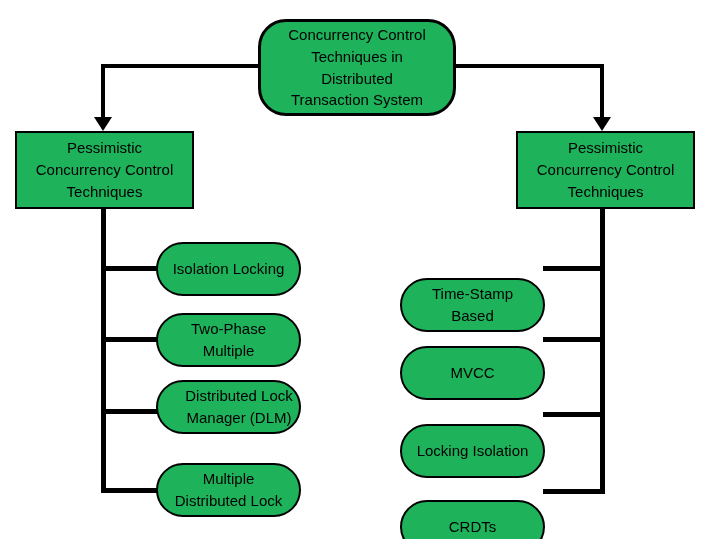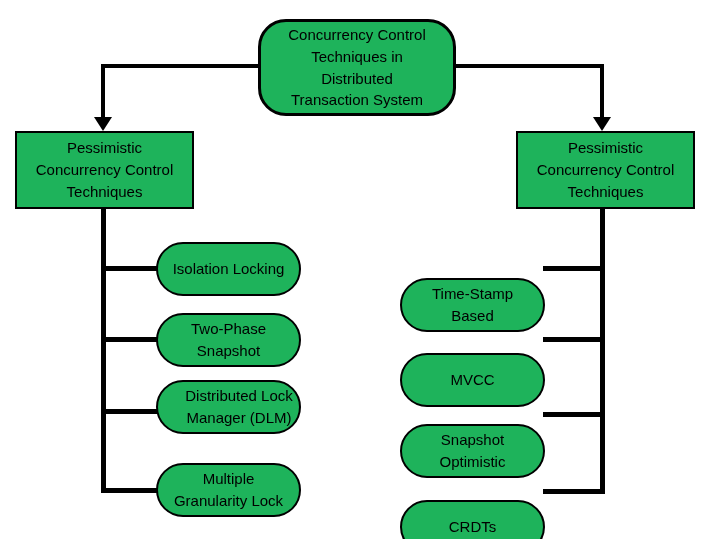--- a/index.html
+++ b/index.html
@@ -54,21 +54,21 @@
     border-radius: 27px;
   }
   .pill .txt { max-width: 120px; }
   .pill-left  { left: 156px; }
   .pill-right { left: 400px; margin-top: 36px; }
   .p-row1 { top: 242px; }
   .p-row2 { top: 313px; }
   .p-row3 { top: 380px; justify-content: flex-end; }
   .p-row4 { top: 463px; }
   .o-row1 { top: 242px; }
-  .o-row2 { top: 317px; }
+  .o-row2 { top: 310px; }
   .o-row3 { top: 388px; }
   .o-row4 { top: 464px; }
   .line {
     position: absolute;
     background: #000000;
   }
   .arrow-down {
     position: absolute;
     width: 0;
     height: 0;
@@ -133,35 +133,35 @@
   </div>
 
   <div class="node l2 l2-right">
     <span class="txt">Pessimistic Concurrency Control Techniques</span>
   </div>
 
   <div class="node pill pill-left p-row1">
     <span class="txt">Isolation Locking</span>
   </div>
   <div class="node pill pill-left p-row2">
-    <span class="txt">Two-Phase Snapshot</span>
+    <span class="txt">Two-Phase Multiple</span>
   </div>
   <div class="node pill pill-left p-row3">
     <span class="txt">Distributed Lock Manager (DLM)</span>
   </div>
   <div class="node pill pill-left p-row4">
-    <span class="txt">Multiple Granularity Lock</span>
+    <span class="txt">Multiple Distributed Lock</span>
   </div>
 
   <div class="node pill pill-right o-row1">
     <span class="txt">Time-Stamp Based</span>
   </div>
   <div class="node pill pill-right o-row2">
     <span class="txt">MVCC</span>
   </div>
   <div class="node pill pill-right o-row3">
-    <span class="txt">Snapshot Optimistic</span>
+    <span class="txt">Locking Isolation</span>
   </div>
   <div class="node pill pill-right o-row4">
     <span class="txt">CRDTs</span>
   </div>
 
 </div>
 
 </body></html>

